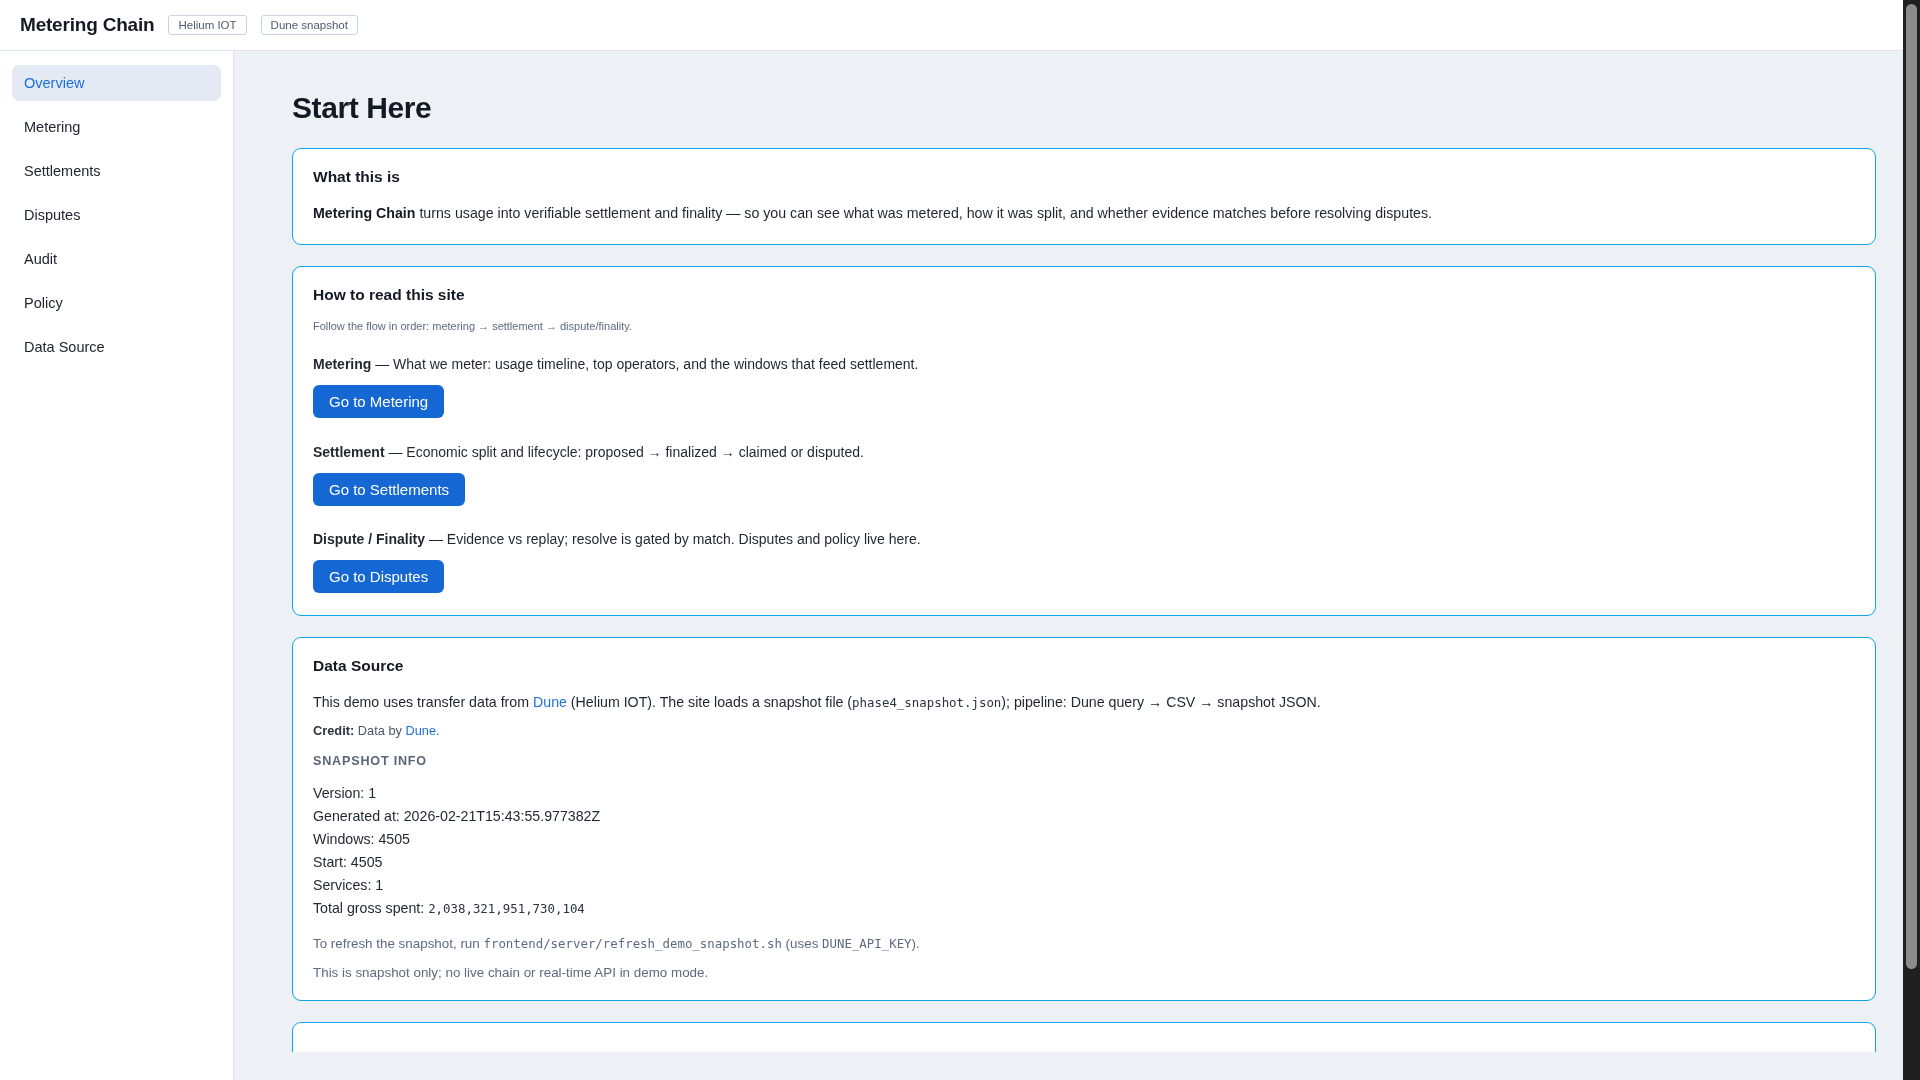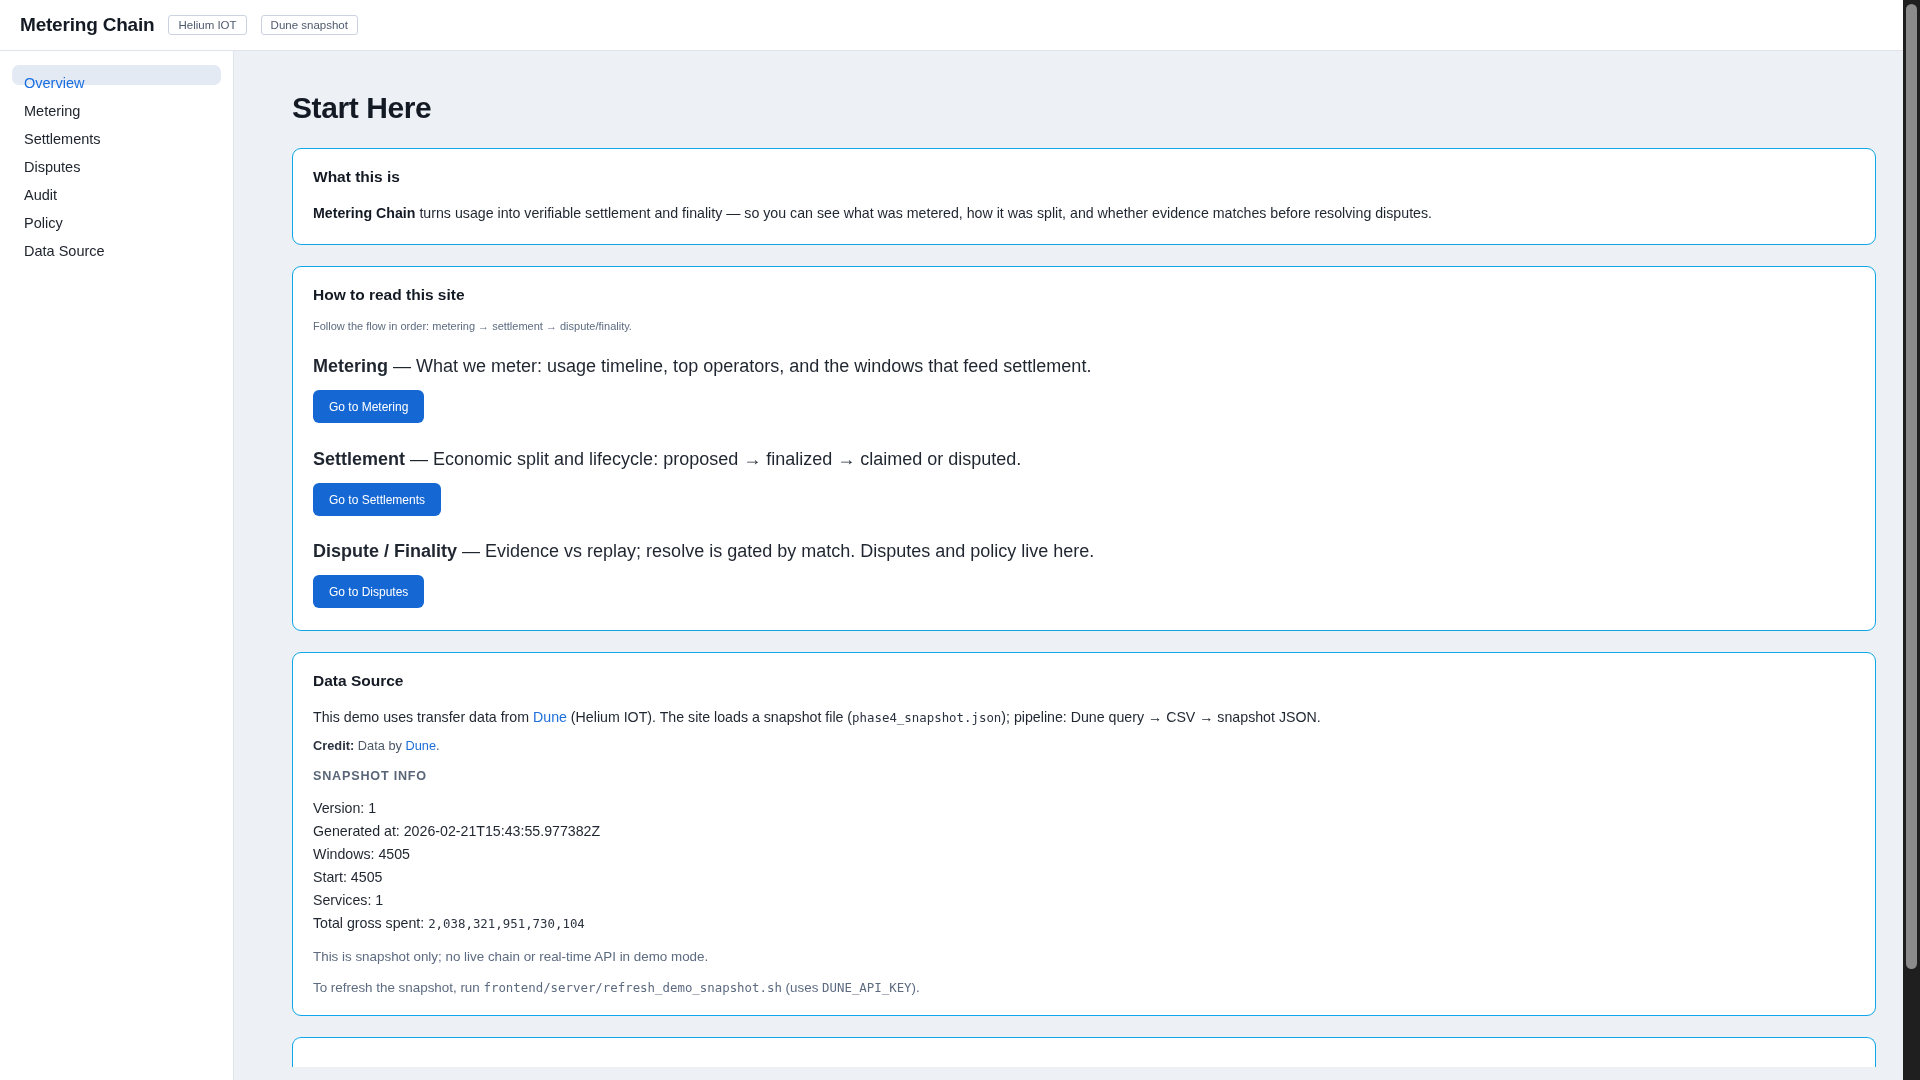--- a/index.html
+++ b/index.html
@@ -64,21 +64,21 @@
   
   .sidebar {
     width: 234px;
     flex: 0 0 234px;
     background: #ffffff;
     border-right: 1px solid #dfe3ea;
     padding: 14px 12px 0 12px;
   }
   .nav-item {
     display: block;
-    height: 20px;
+    height: 36px;
     line-height: 36px;
     padding: 0 12px;
     border-radius: 7px;
     font-size: 14.5px;
     color: #20262f;
     text-decoration: none;
     margin-bottom: 8px;
     cursor: pointer;
     white-space: nowrap;
   }
@@ -123,35 +123,35 @@
     margin: 0 0 10px 0;
   }
   .p.last { margin-bottom: 0; }
   .p b, .p strong { font-weight: bold; color: #141a24; }
   .flow-line {
     font-size: 11px;
     color: #5d6b80;
     margin: 0 0 24px 0;
   }
   .step-text {
-    font-size: 18px;
+    font-size: 14px;
     color: #1f2630;
     margin: 0 0 13px 0;
   }
   .btn {
     display: inline-flex;
     align-items: center;
     justify-content: center;
     height: 33px;
     padding: 16px 16px;
     background: #1567d3;
     color: #ffffff;
     border: none;
     border-radius: 6px;
-    font-size: 12px;
+    font-size: 15px;
     font-family: "Liberation Sans", sans-serif;
     cursor: pointer;
     margin: 0 0 26px 0;
     white-space: nowrap;
     text-align: right;
   }
   .btn.tight { margin-bottom: 25px; }
   .btn.last { margin-bottom: 2px; }
 
   a.link { color: #1e6fd9; text-decoration: none; cursor: pointer; }
@@ -275,23 +275,23 @@
 
         <div class="section-label">SNAPSHOT INFO</div>
 
         <div class="info-line"><span>Version:</span> <span>1</span></div>
         <div class="info-line"><span>Generated at:</span> <span>2026-02-21T15:43:55.977382Z</span></div>
         <div class="info-line"><span>Windows:</span> <span>4505</span></div>
         <div class="info-line"><span>Start:</span> <span>4505</span></div>
         <div class="info-line"><span>Services:</span> <span>1</span></div>
         <div class="info-line"><span>Total gross spent:</span> <code class="mono">2,038,321,951,730,104</code></div>
 
+        <p class="note"><span>To refresh the snapshot, run </span><code class="mono-muted">frontend/server/refresh_demo_snapshot.sh</code><span> (uses </span><code class="mono-muted">DUNE_API_KEY</code><span>).</span></p>
+
         <p class="note second">This is snapshot only; no live chain or real-time API in demo mode.</p>
-
-        <p class="note"><span>To refresh the snapshot, run </span><code class="mono-muted">frontend/server/refresh_demo_snapshot.sh</code><span> (uses </span><code class="mono-muted">DUNE_API_KEY</code><span>).</span></p>
       </section>
 
       <section class="card partial"></section>
 
     </main>
   </div>
 
   <div class="scroll-track">
     <div class="scroll-thumb"></div>
   </div>

